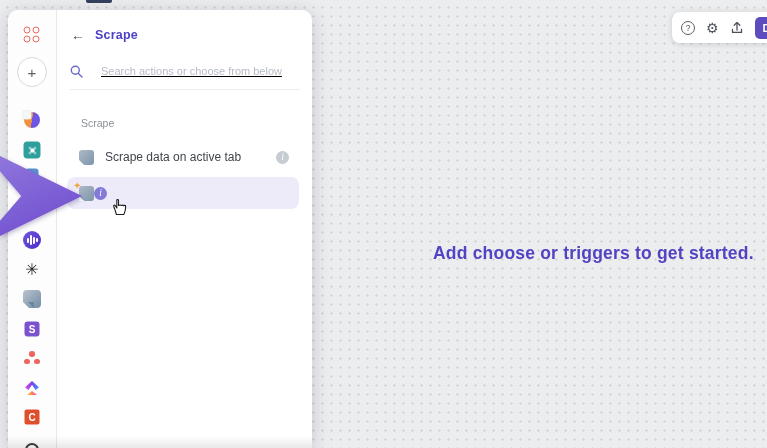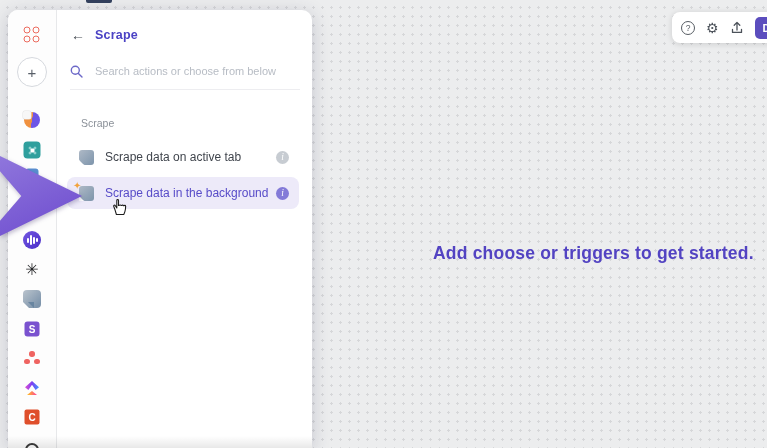--- a/index.html
+++ b/index.html
@@ -80,21 +80,21 @@
     clip-path:polygon(50% 0,100% 70%,76% 100%,50% 42%,24% 100%,0 70%);
     background:linear-gradient(90deg,#e14fd3,#7b3ff2,#3d9bff); }
   .cu-base { position:absolute; bottom:1px; left:3px; width:10px; height:4px;
     clip-path:polygon(0 100%,50% 0,100% 100%); background:linear-gradient(90deg,#ffc61a,#ff3da0); }
 
   .partial-circle { width:14px; height:14px; border-radius:50%; border:2.5px solid #3b3b3b; background:#fff; }
 
   
   .back-arrow { left:62px; top:17px; width:16px; height:16px; font-size:14px; color:#474c54; text-align:center; line-height:16px; }
   .panel-title { left:87px; top:18px; font-size:12.5px; font-weight:bold; color:#4b42c4; letter-spacing:.2px; }
-  .search-row { left:62px; top:51px; width:230px; height:20px; display:flex; align-items:center; gap:12px; }
+  .search-row { left:62px; top:51px; width:230px; height:20px; display:flex; align-items:center; gap:18px;text-decoration:underline; }
   .search-placeholder { font-size:11px; color:#b7bcc4; }
   .panel-divider { left:62px; top:79px; width:230px; height:1px; background:#ededf0; }
   .section-label { left:73px; top:107px; font-size:10.5px; color:#8b9199; }
 
   .action-row { left:59px; width:232px; height:32px; border-radius:8px; display:flex; align-items:center; padding:0 10px 0 12px; }
   .row-0 { top:131px; background:transparent; }
   .row-1 { top:167px; background:#edeaf9; }
   .row-note { width:15px; height:15px; border-radius:3px 3px 3px 6px;
     background:linear-gradient(135deg,#aeb9c6,#7d94ab); position:relative; flex:0 0 auto; }
   .row-note::after { content:''; position:absolute; left:0; bottom:0; border-bottom:5px solid #fff; border-right:5px solid transparent; }
@@ -217,21 +217,20 @@
   <div class="abs action-row row-0">
     <div class="row-note"></div>
     <span class="row-label">Scrape data on active tab</span>
     <span class="info-badge info-gray">i</span>
   </div>
 
   <div class="abs action-row row-1">
     <div class="row-note">
       <span class="star-badge">✦</span>
     </div>
-    <span class="row-label">Scrape data in the background</span>
     <span class="info-badge info-purple">i</span>
   </div>
 
   <svg class="abs hand-cursor" viewBox="0 0 17 19">
     <path d="M5.4 17.5 3.8 12.2 2.7 9.2c-.35-.95.95-1.5 1.5-.65L5.8 11V3.4c0-1.2 1.7-1.2 1.7 0v5.1h.75c.1-.65 1.55-.65 1.65 0h.85c.2-.55 1.45-.5 1.55.15h.75c.4-.55 1.6-.3 1.6.55 0 1.9-.2 3.8-.75 5.5-.3 1.05-.85 1.8-1.05 2.8z" fill="#ffffff" stroke="#1d1d1d" stroke-width="1.1" stroke-linejoin="round"></path>
   </svg>
 </div>
 
 <div class="abs arrow-wrap">
   <div class="arrow"></div>

